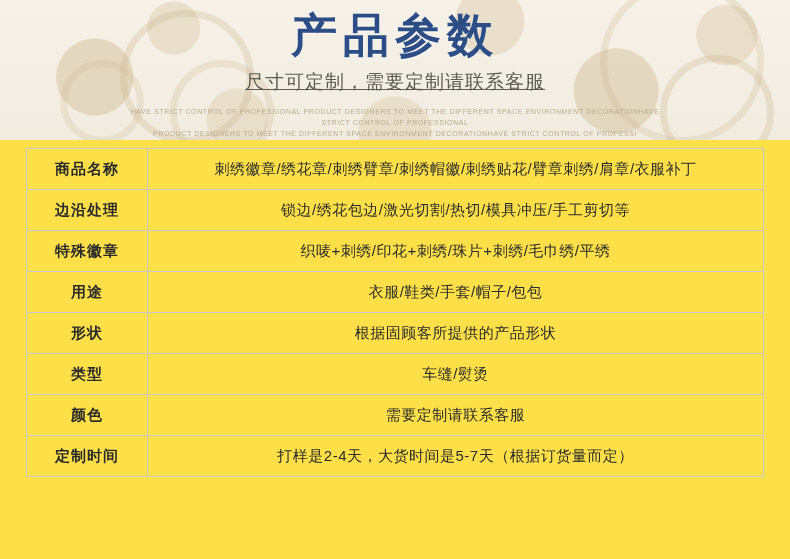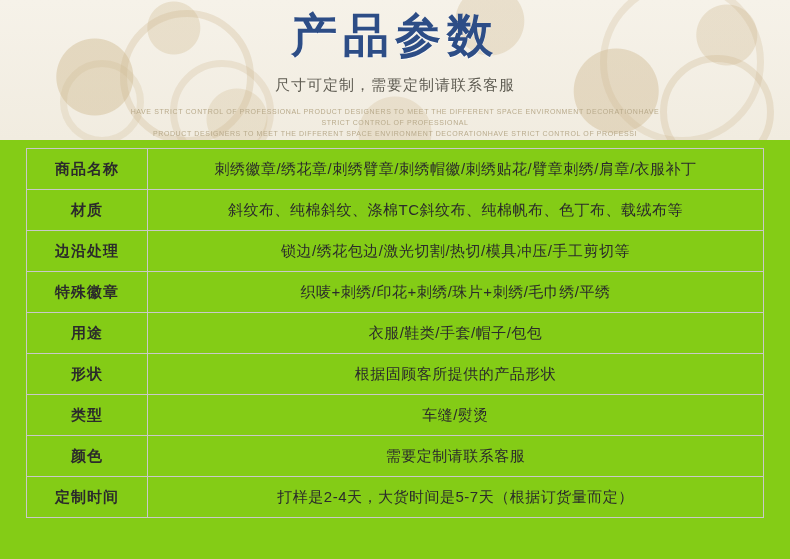--- a/index.html
+++ b/index.html
@@ -10,21 +10,21 @@
     width: 790px;
     height: 559px;
     font-family: "Liberation Sans", sans-serif;
     background: #ffffff;
     overflow: hidden;
   }
   .page {
     position: relative;
     width: 790px;
     height: 559px;
-    background: #84cc16;
+    background: #fde047;
   }
   
   .banner {
     position: relative;
     width: 790px;
     height: 140px;
     background: #f4f0e6;
     overflow: hidden;
   }
   .banner-bg {
@@ -58,24 +58,25 @@
   }
   .banner-title {
     font-size: 46px;
     font-weight: bold;
     letter-spacing: 6px;
     color: #2d4d86;
     line-height: 1.2;
     text-shadow: 0 1px 0 rgba(255,255,255,0.7);
   }
   .banner-sub {
-    margin-top: 13px;
-    font-size: 15px;
+    margin-top: 6px;
+    font-size: 19px;
     color: #5f5c52;
     letter-spacing: 1px;
+    text-decoration: underline;
   }
   .banner-en {
     margin-top: 12px;
     font-size: 7px;
     color: #b9ab8c;
     letter-spacing: 0.6px;
     line-height: 1.55;
     padding: 0 120px;
   }
   
@@ -131,24 +132,20 @@
   </div>
 
   <div class="table-wrap">
     <table class="spec">
       <tbody>
         <tr>
           <td class="label">商品名称</td>
           <td class="value">刺绣徽章/绣花章/刺绣臂章/刺绣帽徽/刺绣贴花/臂章刺绣/肩章/衣服补丁</td>
         </tr>
         <tr>
-          <td class="label">材质</td>
-          <td class="value">斜纹布、纯棉斜纹、涤棉TC斜纹布、纯棉帆布、色丁布、载绒布等</td>
-        </tr>
-        <tr>
           <td class="label">边沿处理</td>
           <td class="value">锁边/绣花包边/激光切割/热切/模具冲压/手工剪切等</td>
         </tr>
         <tr>
           <td class="label">特殊徽章</td>
           <td class="value">织唛+刺绣/印花+刺绣/珠片+刺绣/毛巾绣/平绣</td>
         </tr>
         <tr>
           <td class="label">用途</td>
           <td class="value">衣服/鞋类/手套/帽子/包包</td>

